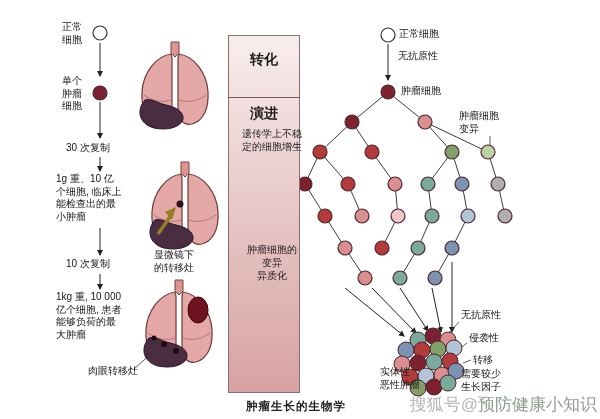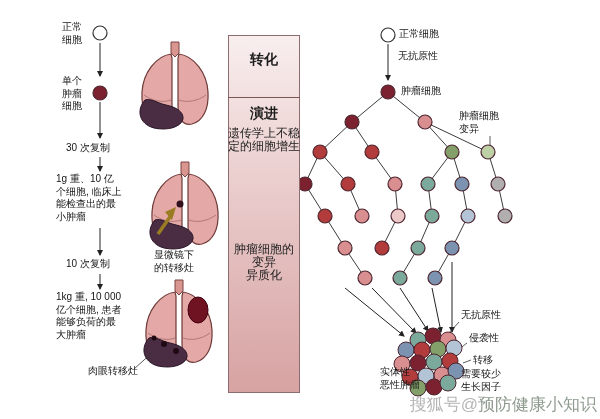--- a/index.html
+++ b/index.html
@@ -6,21 +6,21 @@
   #stage{position:relative;width:600px;height:419px;background:#ffffff;overflow:hidden;
          font-family:"Liberation Sans",sans-serif;}
   #layer{position:absolute;left:0;top:0;}
   .lbl{position:absolute;font-size:10px;line-height:12.5px;color:#141414;white-space:pre-line;}
   .bar{position:absolute;left:228px;top:35px;width:72px;height:358px;box-sizing:border-box;
        background:linear-gradient(180deg,#f8eeee 0%,#f1dcdc 22%,#e4bfbf 60%,#d7a2a2 100%);
        border:1px solid #8d6d6d;}
   .bar-divider{position:absolute;left:228px;top:97px;width:72px;height:1px;background:#7a5656;}
   .bar-lbl{position:absolute;left:228px;width:72px;text-align:center;color:#1c1c1c;
            white-space:pre-line;font-size:14px;line-height:14px;}
-  .bar-lbl.small{font-size:12px;line-height:13px;}
+  .bar-lbl.small{font-size:10px;line-height:13px;padding-left:8px;}
   .caption{position:absolute;left:246px;top:399px;font-size:11.5px;font-weight:700;
            letter-spacing:1px;color:#222;}
   .watermark{position:absolute;right:3px;bottom:3px;font-size:17px;white-space:nowrap;}
   .wm-prefix{color:#b5b5b5;}
   .wm-name{color:#8f9b8f;}
 </style>
 </head>
 <body>
 
 <div id="stage">
@@ -189,17 +189,18 @@
   <div class="lbl" style="left:459px;top:110px;">肿瘤细胞
 变异</div>
   <div class="lbl" style="left:356px;top:366px;margin-left:24px;">实体性
 恶性肿瘤</div>
   <div class="lbl" style="left:461px;top:309px;">无抗原性</div>
   <div class="lbl" style="left:469px;top:332px;">侵袭性</div>
   <div class="lbl" style="left:473px;top:354px;">转移</div>
   <div class="lbl" style="left:461px;top:368px;">需要较少
 生长因子</div>
 
+  <div class="caption">肿瘤生长的生物学</div>
   <div class="watermark">
     <span class="wm-prefix">搜狐号@</span><span class="wm-name">预防健康小知识</span>
   </div>
 
 </div>
 
 </body></html>

